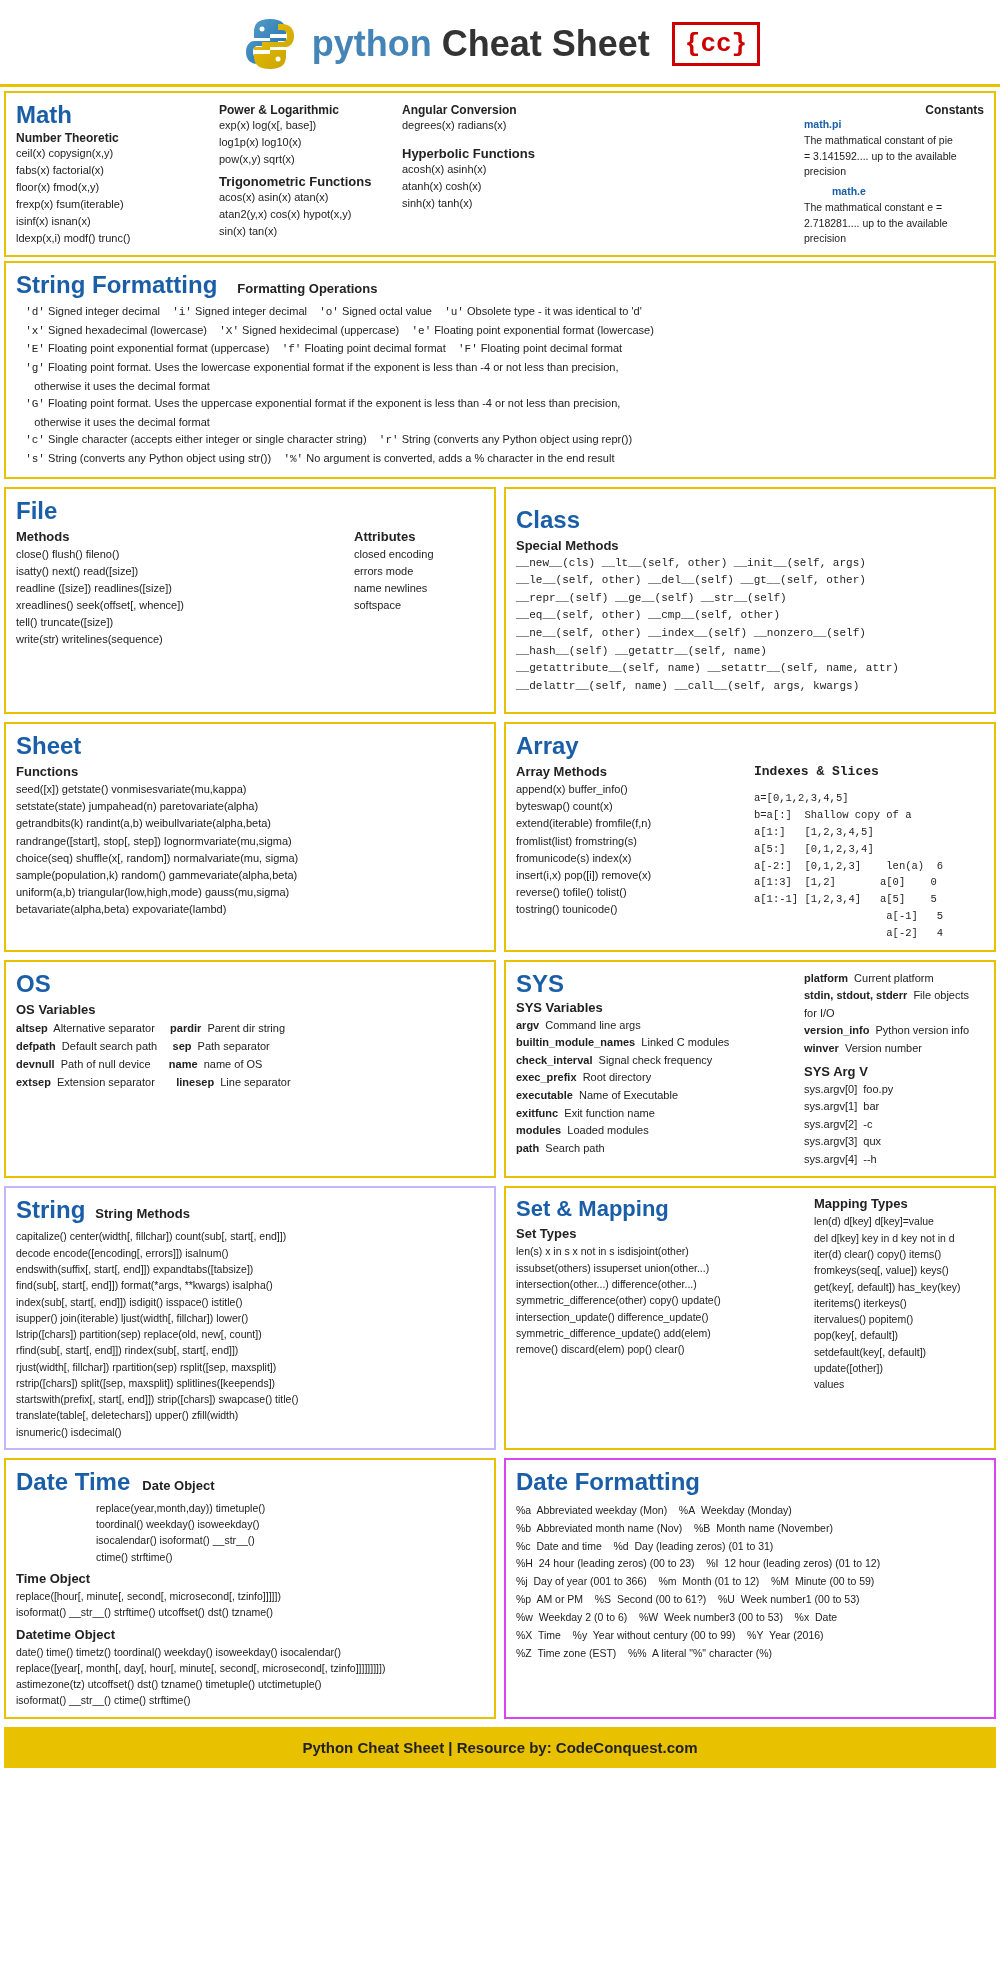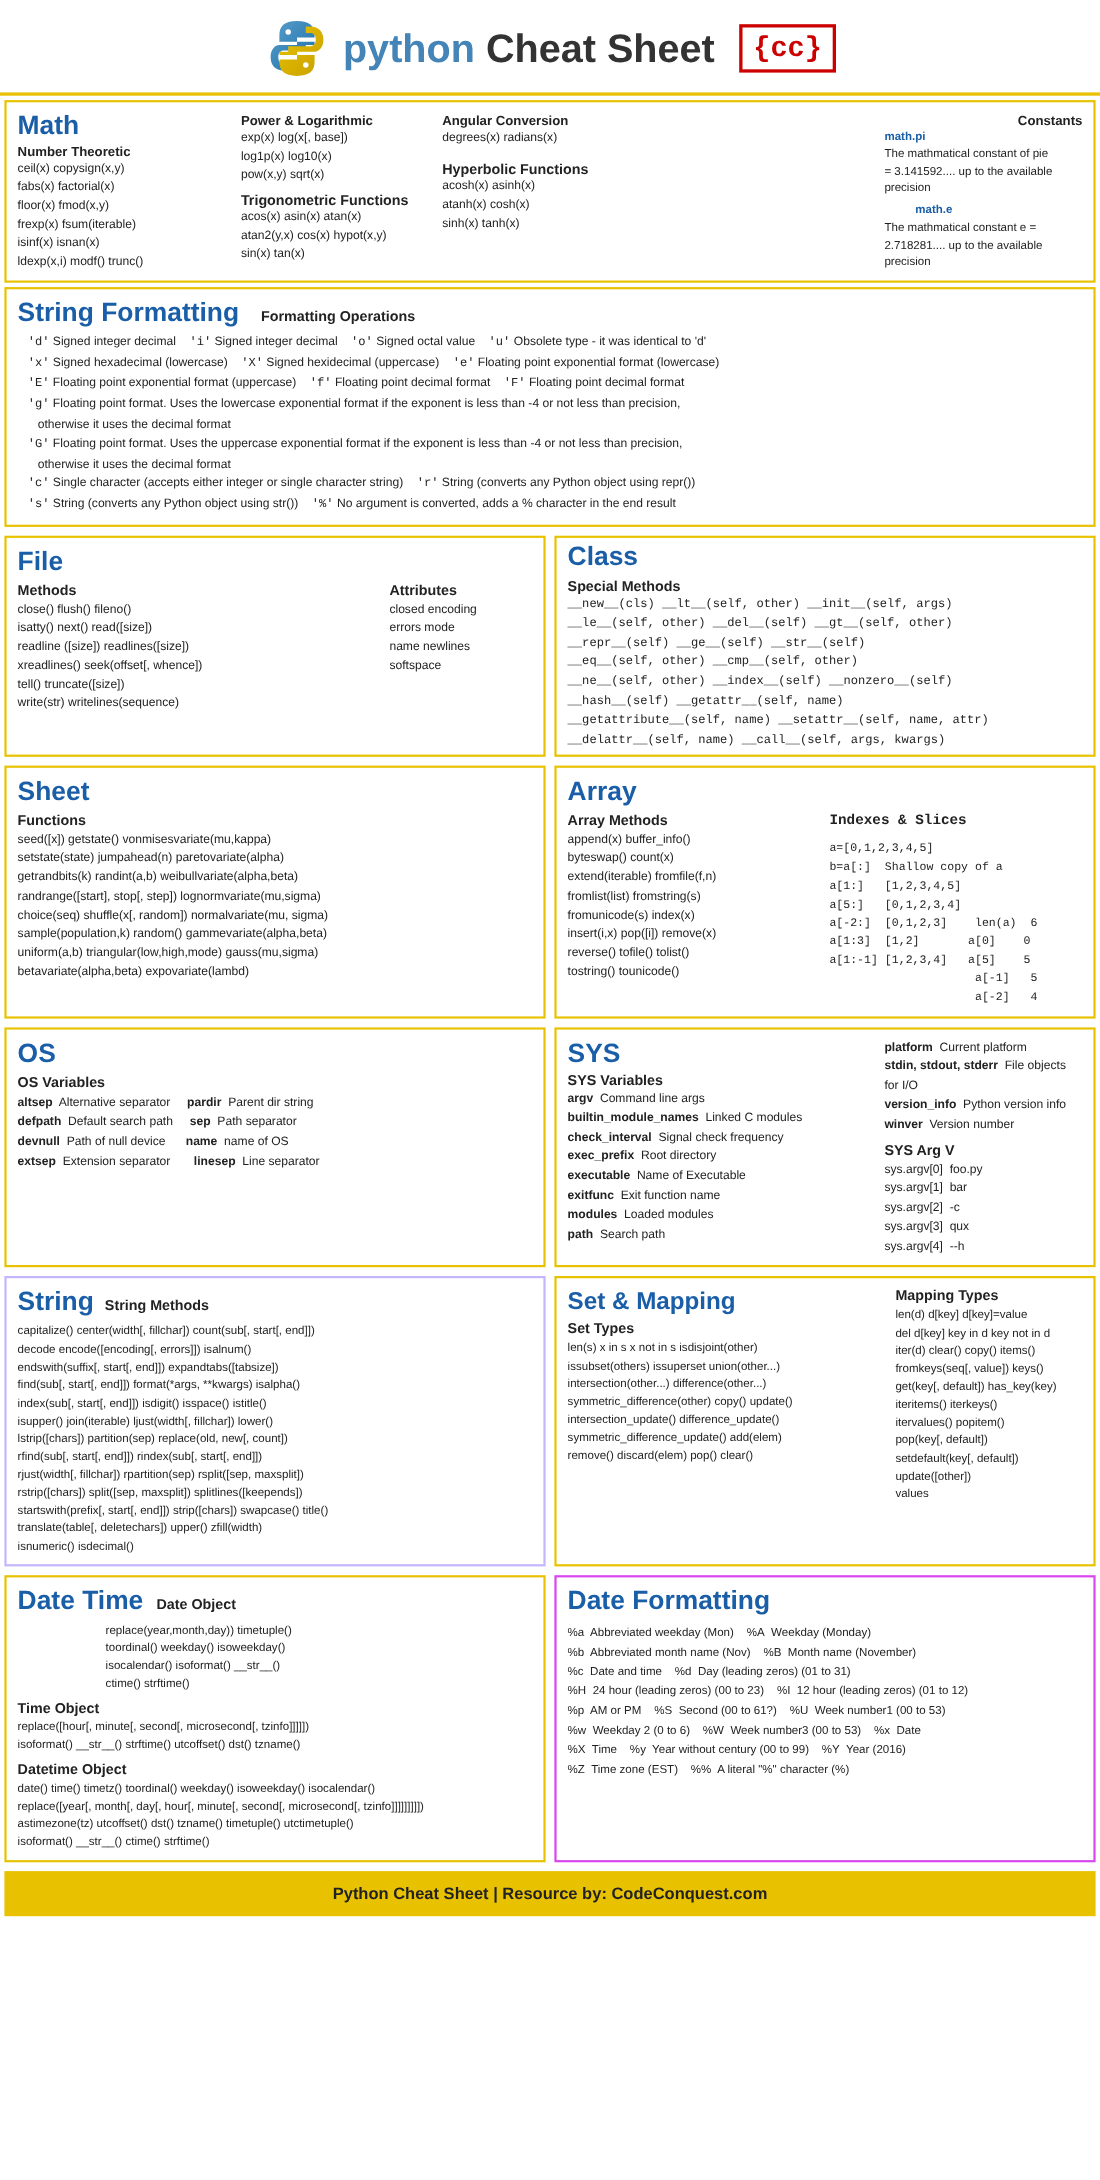--- a/index.html
+++ b/index.html
@@ -128,21 +128,21 @@
       <div>
         <div style="font-weight:bold;font-size:13px;margin-bottom:2px;">Attributes</div>
         <div style="font-size:11px;line-height:1.55;white-space:pre-line;">closed  encoding
 errors  mode
 name  newlines
 softspace</div>
       </div>
     </div>
   </div>
 
-  <div style="border:2px solid #e8c200;margin:4px;padding:4px 10px;">
+  <div style="border:2px solid #e8c200;margin:4px;padding:17px 10px;">
     <div style="color:#1a5ea8;font-size:24px;font-weight:bold;margin-bottom:4px;">Class</div>
     <div style="font-weight:bold;font-size:13px;margin-bottom:2px;">Special Methods</div>
     <div style="font-size:11px;line-height:1.6;white-space:pre-line;font-family:'Courier New',monospace;">__new__(cls)  __lt__(self, other)  __init__(self, args)
 __le__(self, other)  __del__(self)  __gt__(self, other)
 __repr__(self)  __ge__(self)  __str__(self)
 __eq__(self, other)  __cmp__(self, other)
 __ne__(self, other)  __index__(self)  __nonzero__(self)
 __hash__(self)  __getattr__(self, name)
 __getattribute__(self, name)  __setattr__(self, name, attr)
 __delattr__(self, name)  __call__(self, args, kwargs)</div>
@@ -319,20 +319,21 @@
 isoformat()  __str__()  ctime()  strftime()</div>
   </div>
 
   <div style="border:2px solid #d946ef;margin:4px;padding:8px 10px;">
     <div style="color:#1a5ea8;font-size:24px;font-weight:bold;margin-bottom:6px;">Date Formatting</div>
     <div style="font-size:10.5px;line-height:1.7;">
       <div>%a&nbsp; Abbreviated weekday (Mon) &nbsp;&nbsp;&nbsp;%A&nbsp; Weekday (Monday)</div>
       <div>%b&nbsp; Abbreviated month name (Nov) &nbsp;&nbsp;&nbsp;%B&nbsp; Month name (November)</div>
       <div>%c&nbsp; Date and time &nbsp;&nbsp;&nbsp;%d&nbsp; Day (leading zeros) (01 to 31)</div>
       <div>%H&nbsp; 24 hour (leading zeros) (00 to 23) &nbsp;&nbsp;&nbsp;%I&nbsp; 12 hour (leading zeros) (01 to 12)</div>
+      <div>%j&nbsp; Day of year (001 to 366) &nbsp;&nbsp;&nbsp;%m&nbsp; Month (01 to 12) &nbsp;&nbsp;&nbsp;%M&nbsp; Minute (00 to 59)</div>
       <div>%p&nbsp; AM or PM &nbsp;&nbsp;&nbsp;%S&nbsp; Second (00 to 61?) &nbsp;&nbsp;&nbsp;%U&nbsp; Week number1 (00 to 53)</div>
       <div>%w&nbsp; Weekday 2 (0 to 6) &nbsp;&nbsp;&nbsp;%W&nbsp; Week number3 (00 to 53) &nbsp;&nbsp;&nbsp;%x&nbsp; Date</div>
       <div>%X&nbsp; Time &nbsp;&nbsp;&nbsp;%y&nbsp; Year without century (00 to 99) &nbsp;&nbsp;&nbsp;%Y&nbsp; Year (2016)</div>
       <div>%Z&nbsp; Time zone (EST) &nbsp;&nbsp;&nbsp;%%&nbsp; A literal "%" character (%)</div>
     </div>
   </div>
 </div>
 
 <div style="background:#e8c200;color:#222;text-align:center;padding:12px;font-size:15px;font-weight:bold;margin:4px;">Python Cheat Sheet | Resource by: CodeConquest.com</div>
 

